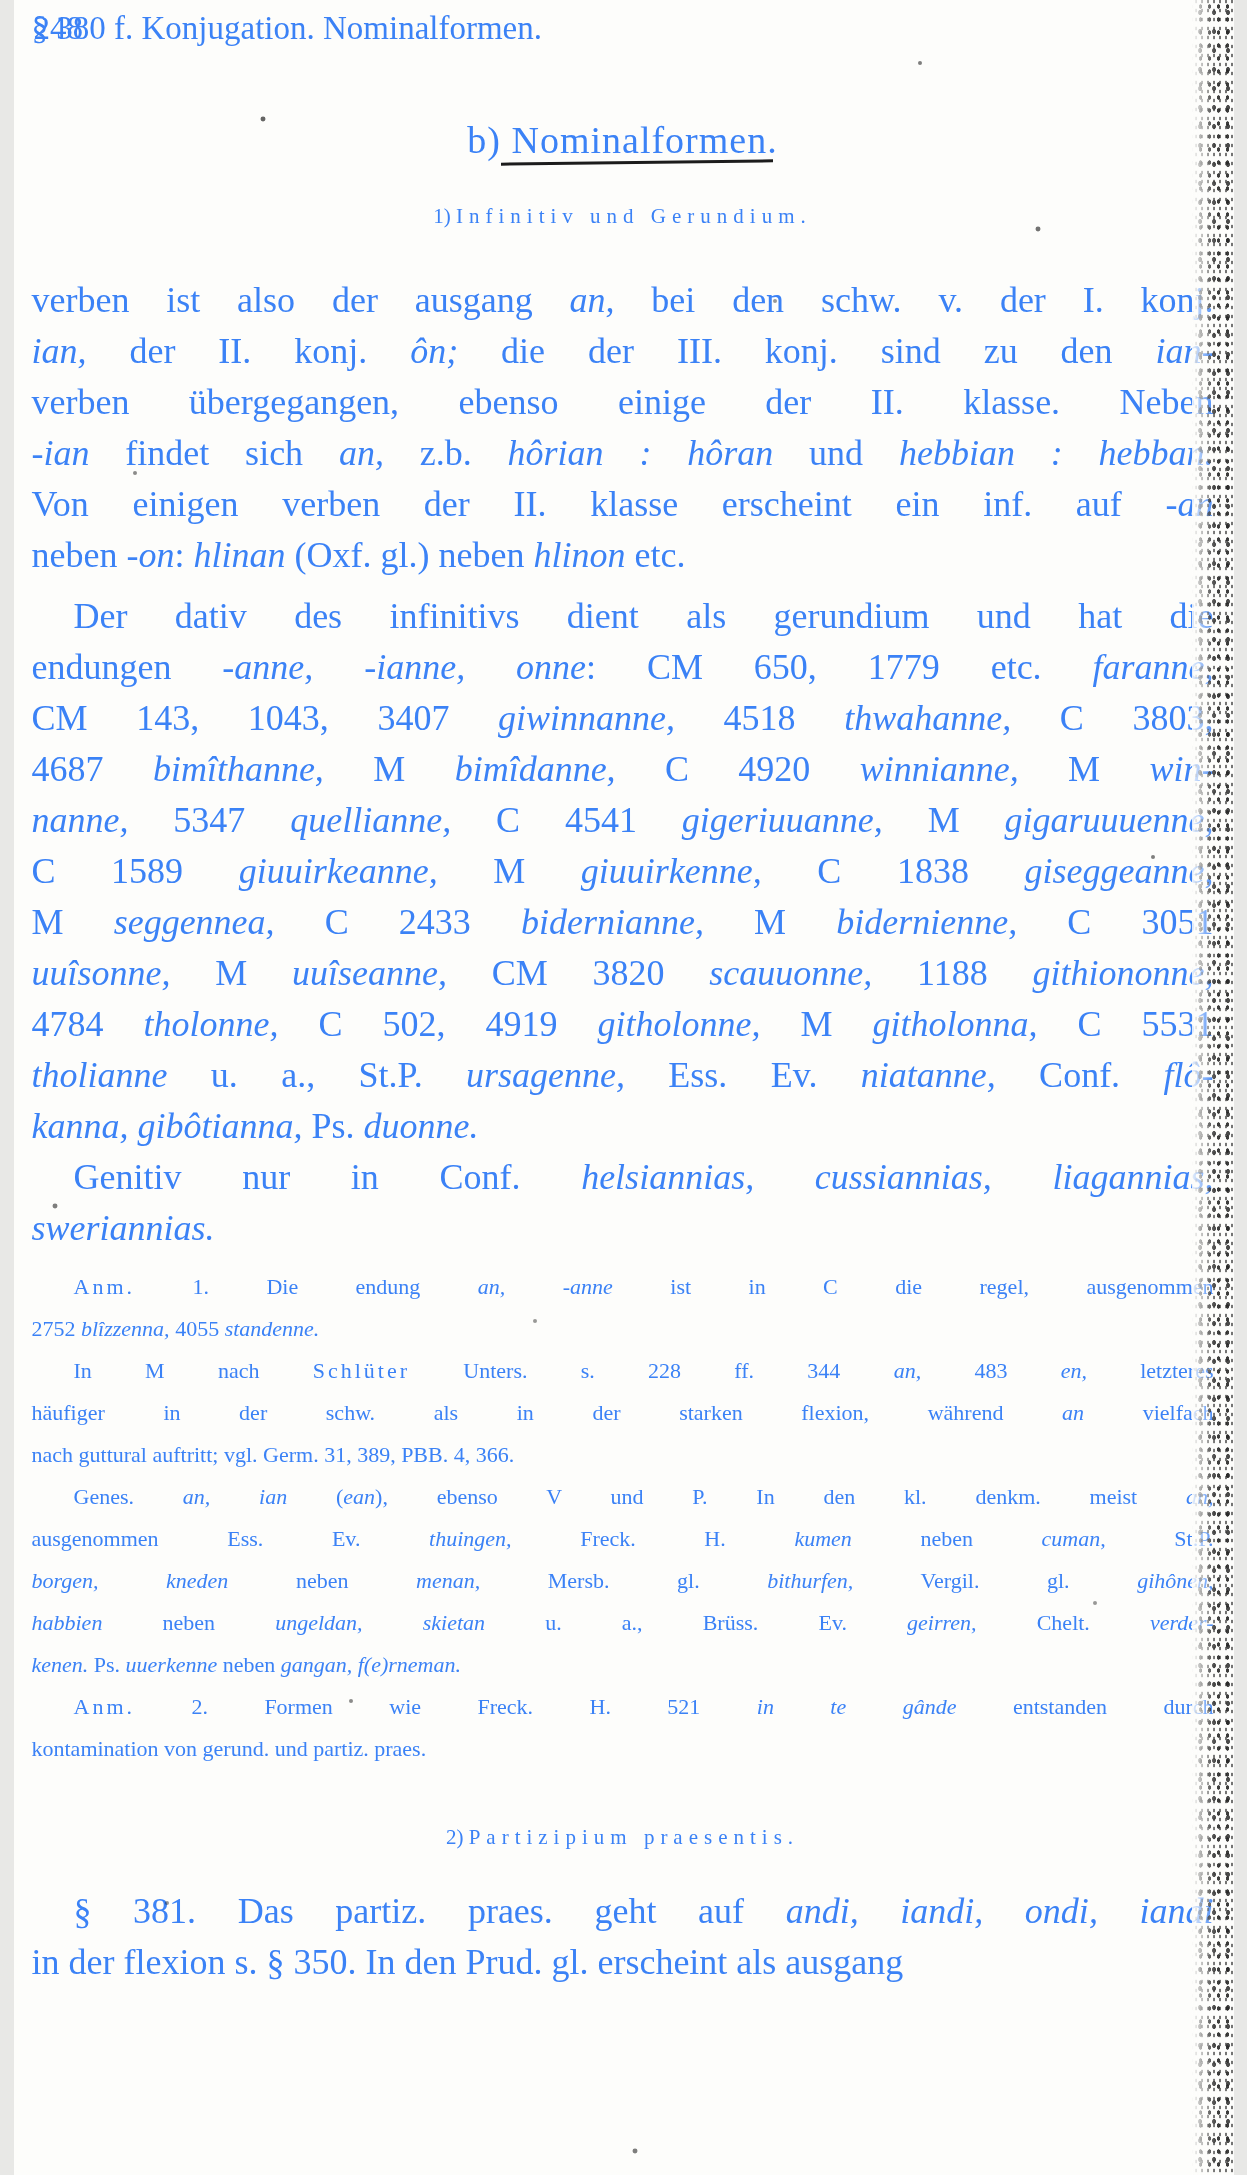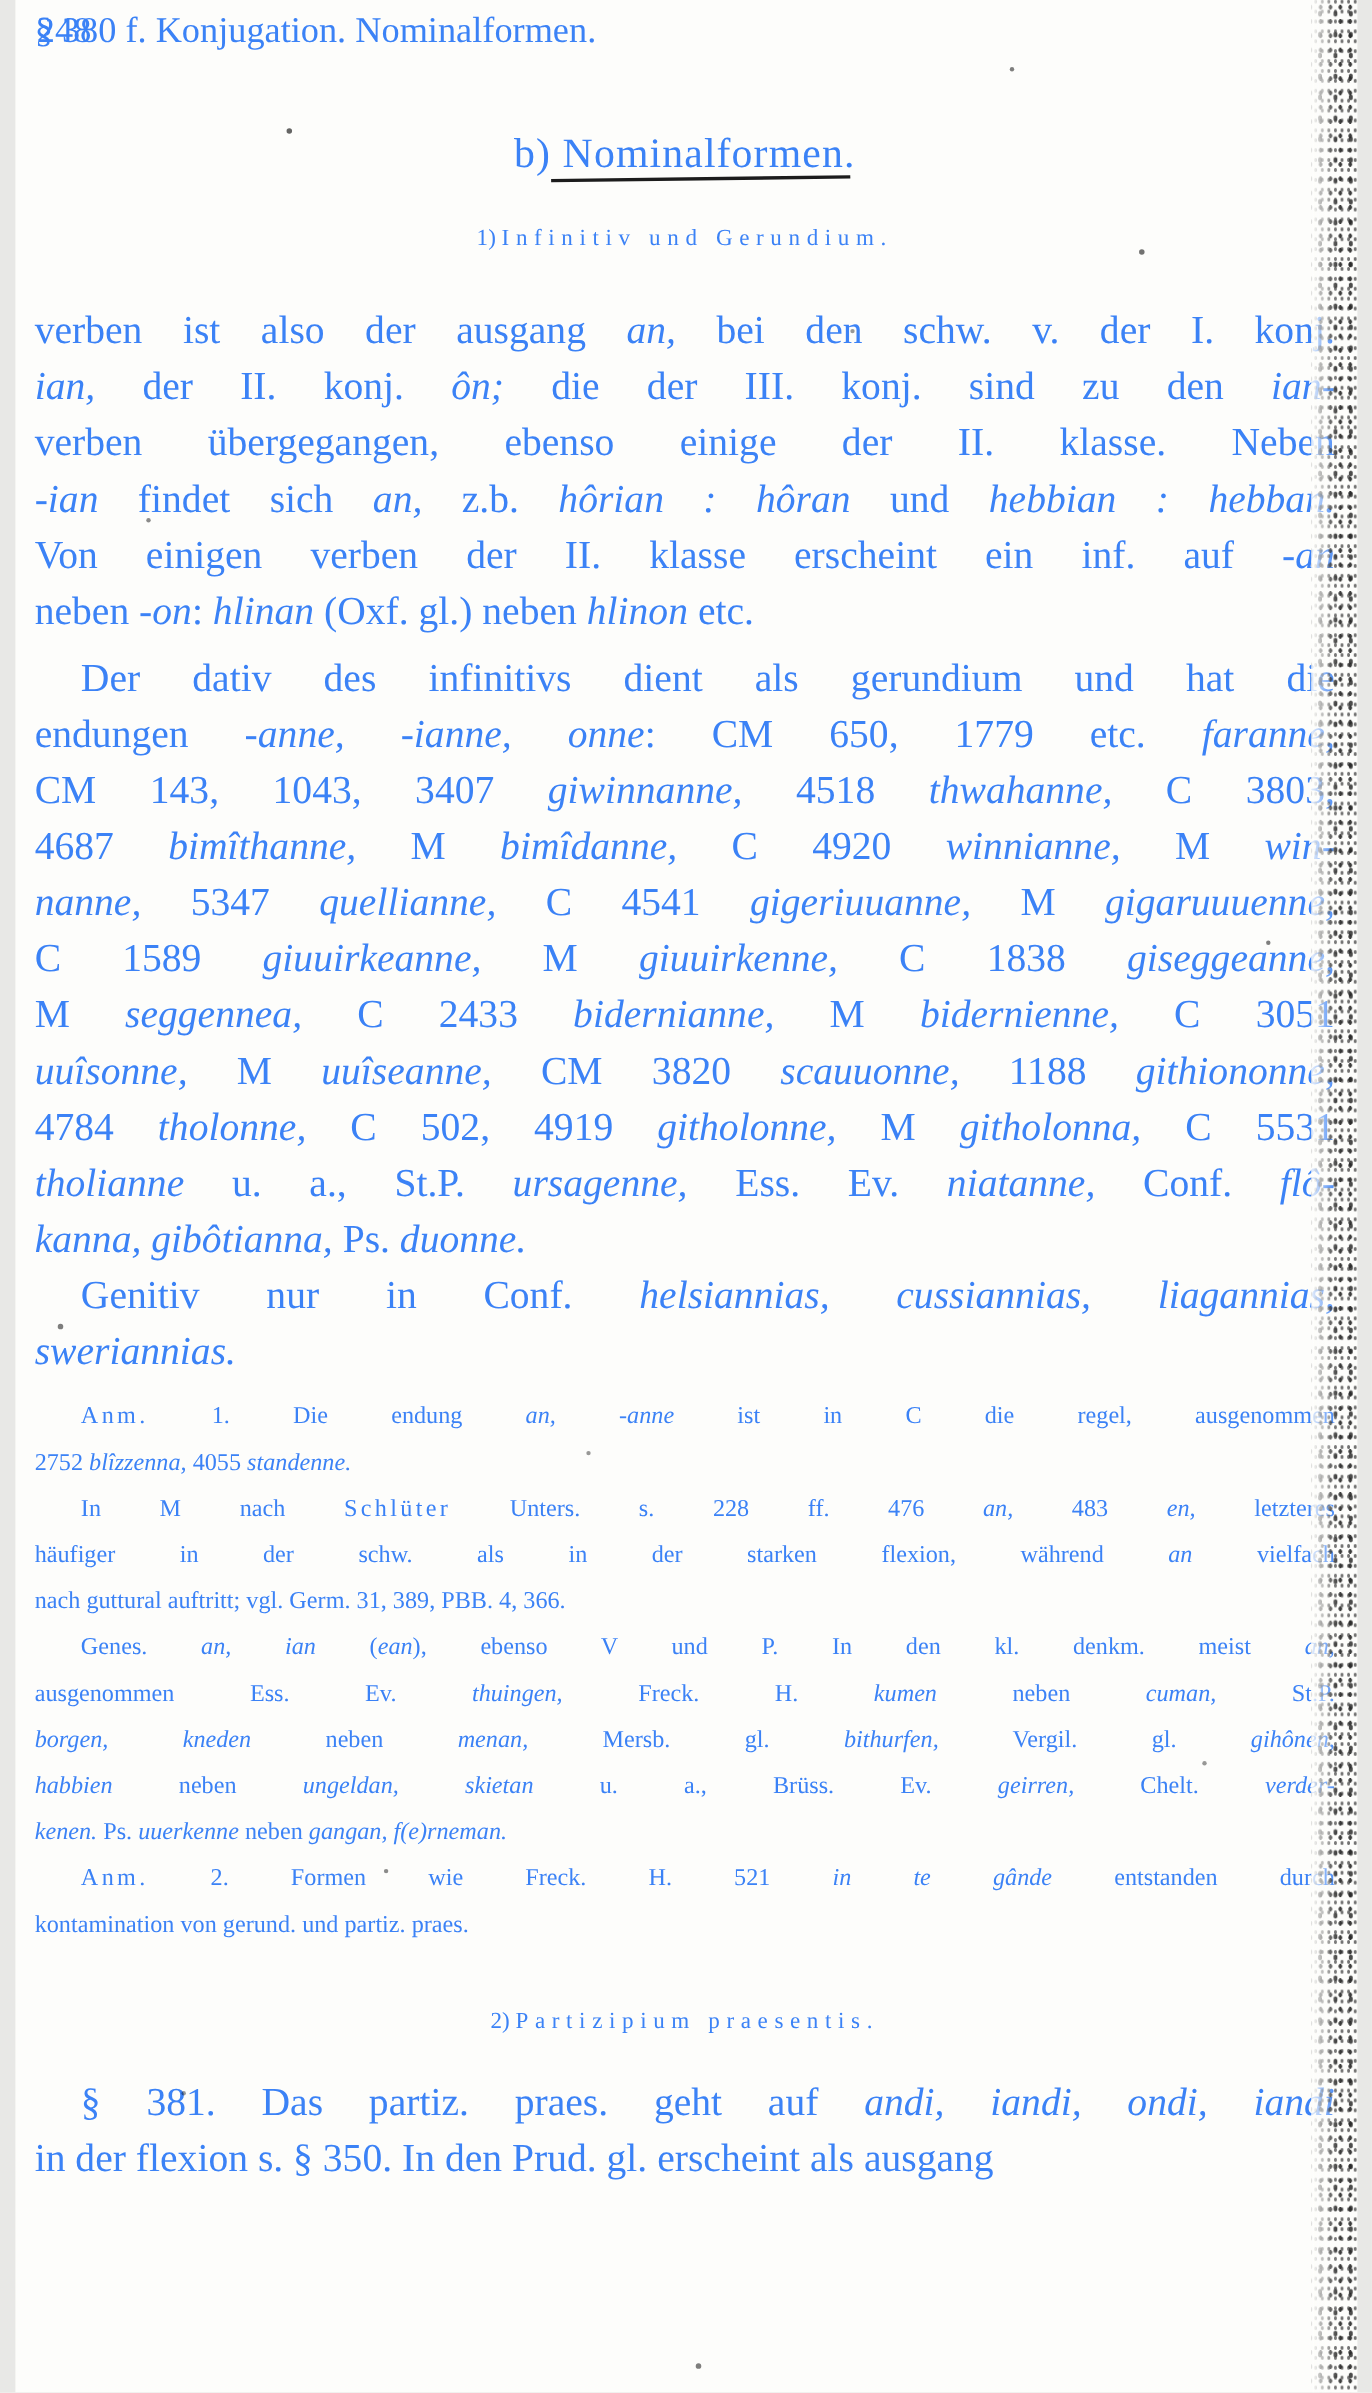--- a/index.html
+++ b/index.html
@@ -123,21 +123,21 @@
     <div id="para-genitiv" class="para main">
         <div class="line indent"><span>Genitiv nur in Conf. </span><span class="it">helsiannias, cussiannias, liagannias,</span></div>
         <div class="line last"><span class="it">sweriannias.</span></div>
       </div>
 
     <div id="anm1" class="para small">
         <div class="line indent"><span class="spx">Anm.</span><span> 1. Die endung </span><span class="it">an,</span><span> </span><span class="it">-anne</span><span> ist in C die regel, ausgenommen</span></div>
         <div class="line last"><span>2752 </span><span class="it">blîzzenna,</span><span> 4055 </span><span class="it">standenne.</span></div>
       </div>
     <div id="schlueter" class="para small">
-        <div class="line indent"><span>In M nach </span><span class="spx">Schlüter</span><span> Unters. s. 228 ff. 476 </span><span class="it">an,</span><span> 483 </span><span class="it">en,</span><span> letzteres</span></div>
+        <div class="line indent"><span>In M nach </span><span class="spx">Schlüter</span><span> Unters. s. 228 ff. 344 </span><span class="it">an,</span><span> 483 </span><span class="it">en,</span><span> letzteres</span></div>
         <div class="line"><span>häufiger in der schw. als in der starken flexion, während </span><span class="it">an</span><span> vielfach</span></div>
         <div class="line last"><span>nach guttural auftritt; vgl. Germ. 31, 389, PBB. 4, 366.</span></div>
       </div>
     <div id="genes" class="para small">
         <div class="line indent"><span>Genes. </span><span class="it">an,</span><span> </span><span class="it">ian</span><span> (</span><span class="it">ean</span><span>), ebenso V und P. In den kl. denkm. meist </span><span class="it">an,</span></div>
         <div class="line"><span>ausgenommen Ess. Ev. </span><span class="it">thuingen,</span><span> Freck. H. </span><span class="it">kumen</span><span> neben </span><span class="it">cuman,</span><span> St.P.</span></div>
         <div class="line"><span class="it">borgen, kneden</span><span> neben </span><span class="it">menan,</span><span> Mersb. gl. </span><span class="it">bithurfen,</span><span> Vergil. gl. </span><span class="it">gihônen,</span></div>
         <div class="line"><span class="it">habbien</span><span> neben </span><span class="it">ungeldan, skietan</span><span> u. a., Brüss. Ev. </span><span class="it">geirren,</span><span> Chelt. </span><span class="it">verder-</span></div>
         <div class="line last"><span class="it">kenen.</span><span> Ps. </span><span class="it">uuerkenne</span><span> neben </span><span class="it">gangan, f(e)rneman.</span></div>
       </div>

